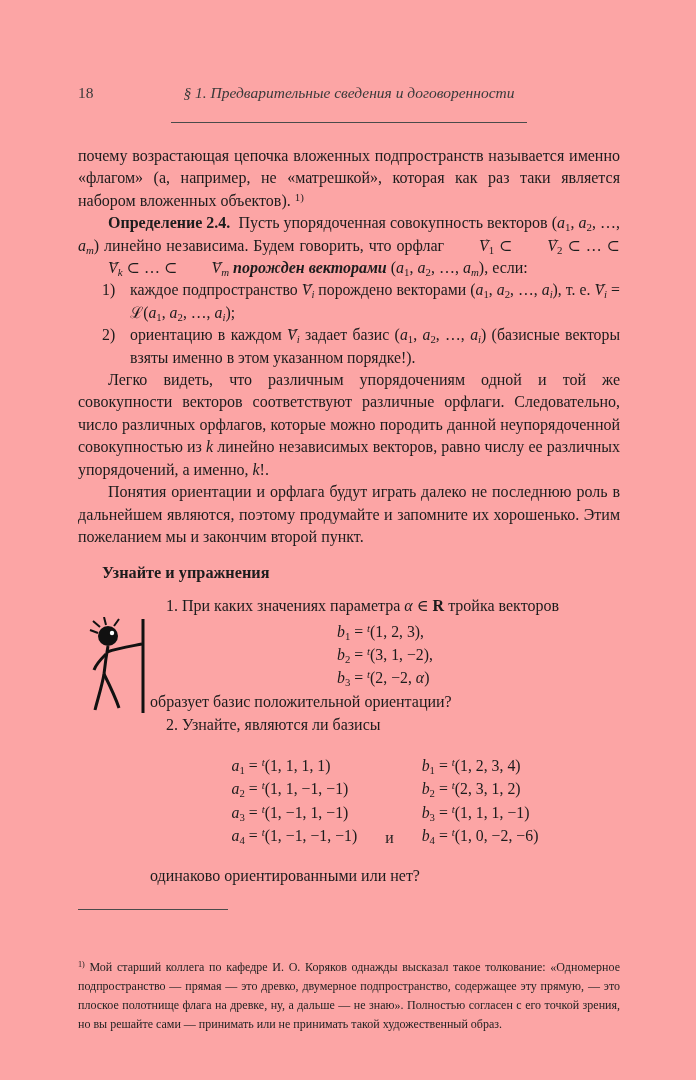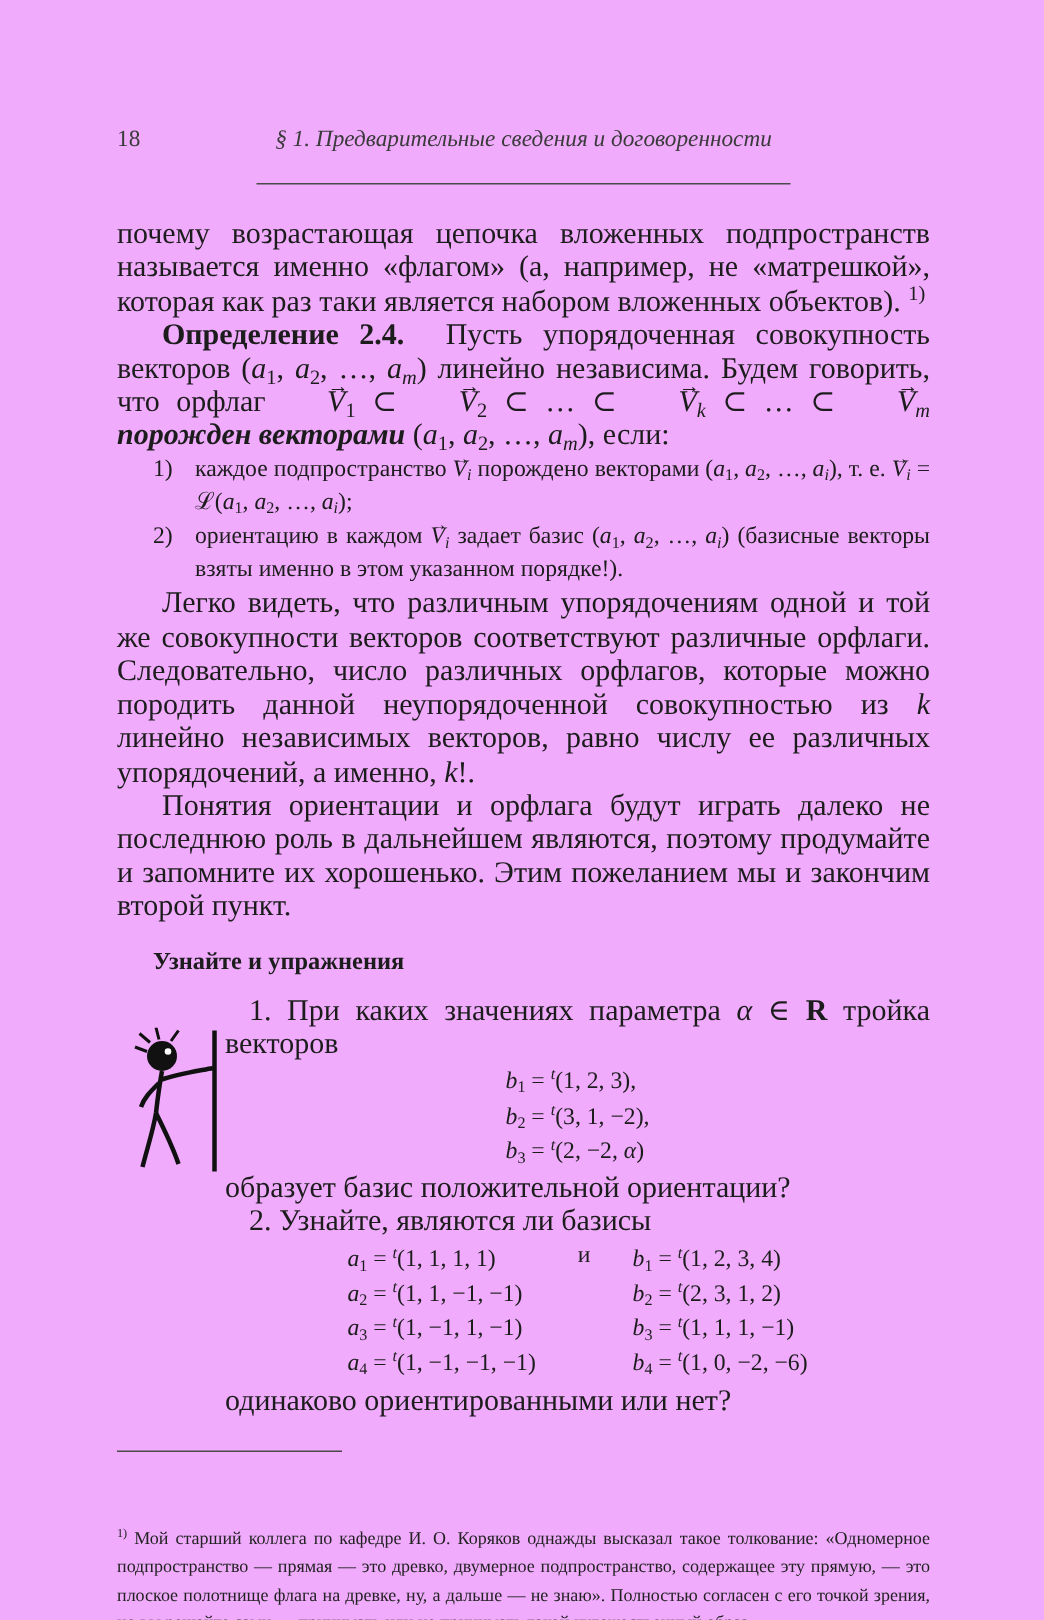--- a/index.html
+++ b/index.html
@@ -1,47 +1,47 @@
 <!DOCTYPE html>
 <html><head>
 <meta charset="utf-8">
 <style>
   * { margin:0; padding:0; box-sizing:border-box; }
   html, body { width:696px; height:1080px; background:#ffffff; }
   body { font-family:"Liberation Serif","DejaVu Serif",serif; color:#1c1c1c; }
-  .page { position:relative; width:696px; height:1080px; padding:84px 76px 40px 78px; overflow:hidden; background:#f0abfc; }
+  .page { position:relative; width:696px; height:1080px; padding:84px 76px 40px 78px; overflow:hidden; background:#fca5a5; }
 
   
   .running-head { position:relative; text-align:center; font-size:15.5px; color:#3a3a3a; margin-bottom:22px; }
   .page-num { position:absolute; left:0; top:0; font-style:normal; }
   .head-title { display:inline-block; font-style:italic; border-bottom:1px solid #4a4a4a; padding:0 12px 20px 12px; }
 
   
-  p.body { font-size:20px; line-height:22.4px; text-align:justify; }
+  p.body { font-size:16px; line-height:22.4px; text-align:justify; }
   p.indent { text-indent:30px; }
   sub { font-size:0.68em; vertical-align:-0.28em; line-height:0; }
   sup { font-size:0.68em; vertical-align:0.5em; line-height:0; }
   .vec { position:relative; display:inline-block; }
   .vec .arr { position:absolute; left:0.02em; top:-0.66em; font-size:0.7em; font-style:normal; }
 
   
   .oli { display:flex; font-size:15.8px; line-height:22.4px; }
   .oli .num { flex:0 0 28px; margin-left:24px; }
   .oli .txt { flex:1; text-align:justify; }
 
   
   .section-heading { font-weight:bold; font-size:16.3px; margin:15px 0 12px 24px; }
 
   
   .exercises { position:relative; margin-left:72px; }
   .prob-intro { text-indent:16px; }
   .eq-center { text-align:center; font-size:15.8px; margin:2px 0; }
   .eq-block { display:inline-block; text-align:left; vertical-align:middle; }
   .eq-line { display:block; line-height:23.2px; }
-  .two-col { display:flex; justify-content:center; align-items:flex-start; gap:28px; font-size:15.8px; margin:2px 0; }
+  .two-col { display:flex; justify-content:center; align-items:flex-end; gap:28px; font-size:15.8px; margin:18px 0; }
   .conj { font-size:15.8px; }
 
   
   .stick-figure { position:absolute; left:-66px; top:22px; width:66px; height:98px; }
 
   
   .footnote-rule { width:150px; border-top:1px solid #4a4a4a; margin:22px 0 8px 0; }
   p.footnote { font-size:12px; line-height:18.8px; text-align:justify; color:#222;margin-top:48px; }
 </style>
 </head>

